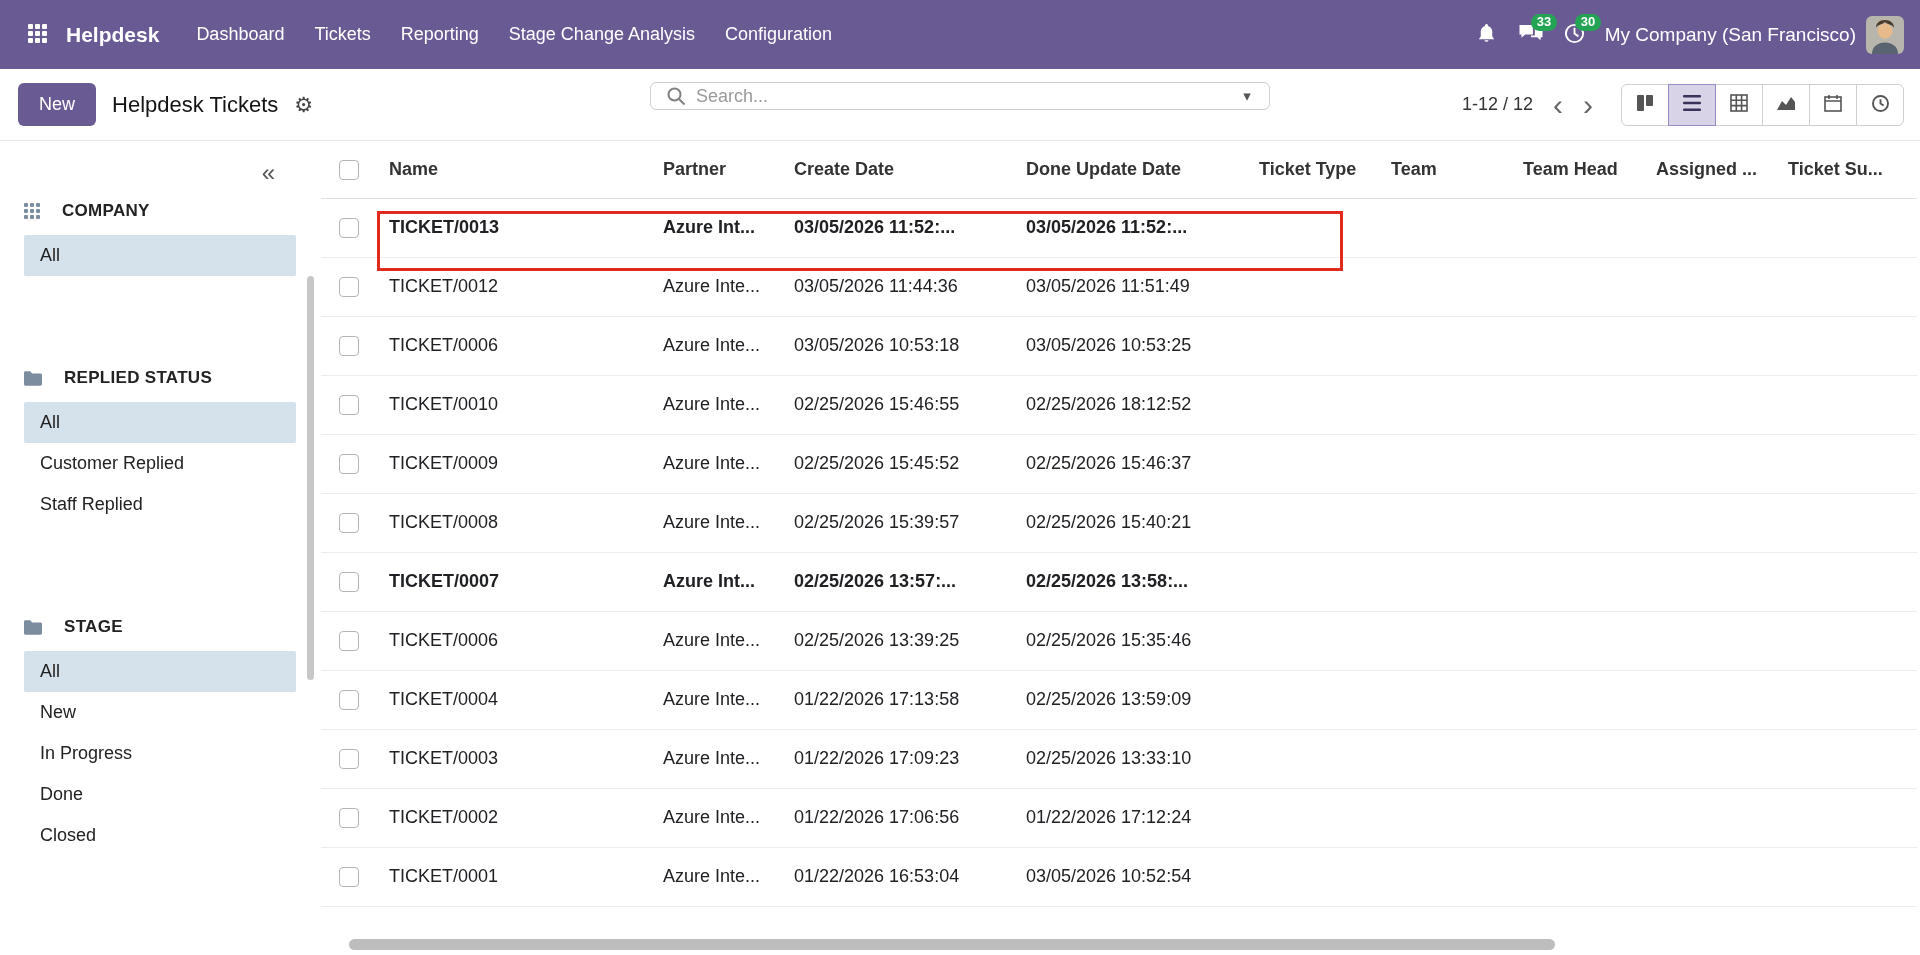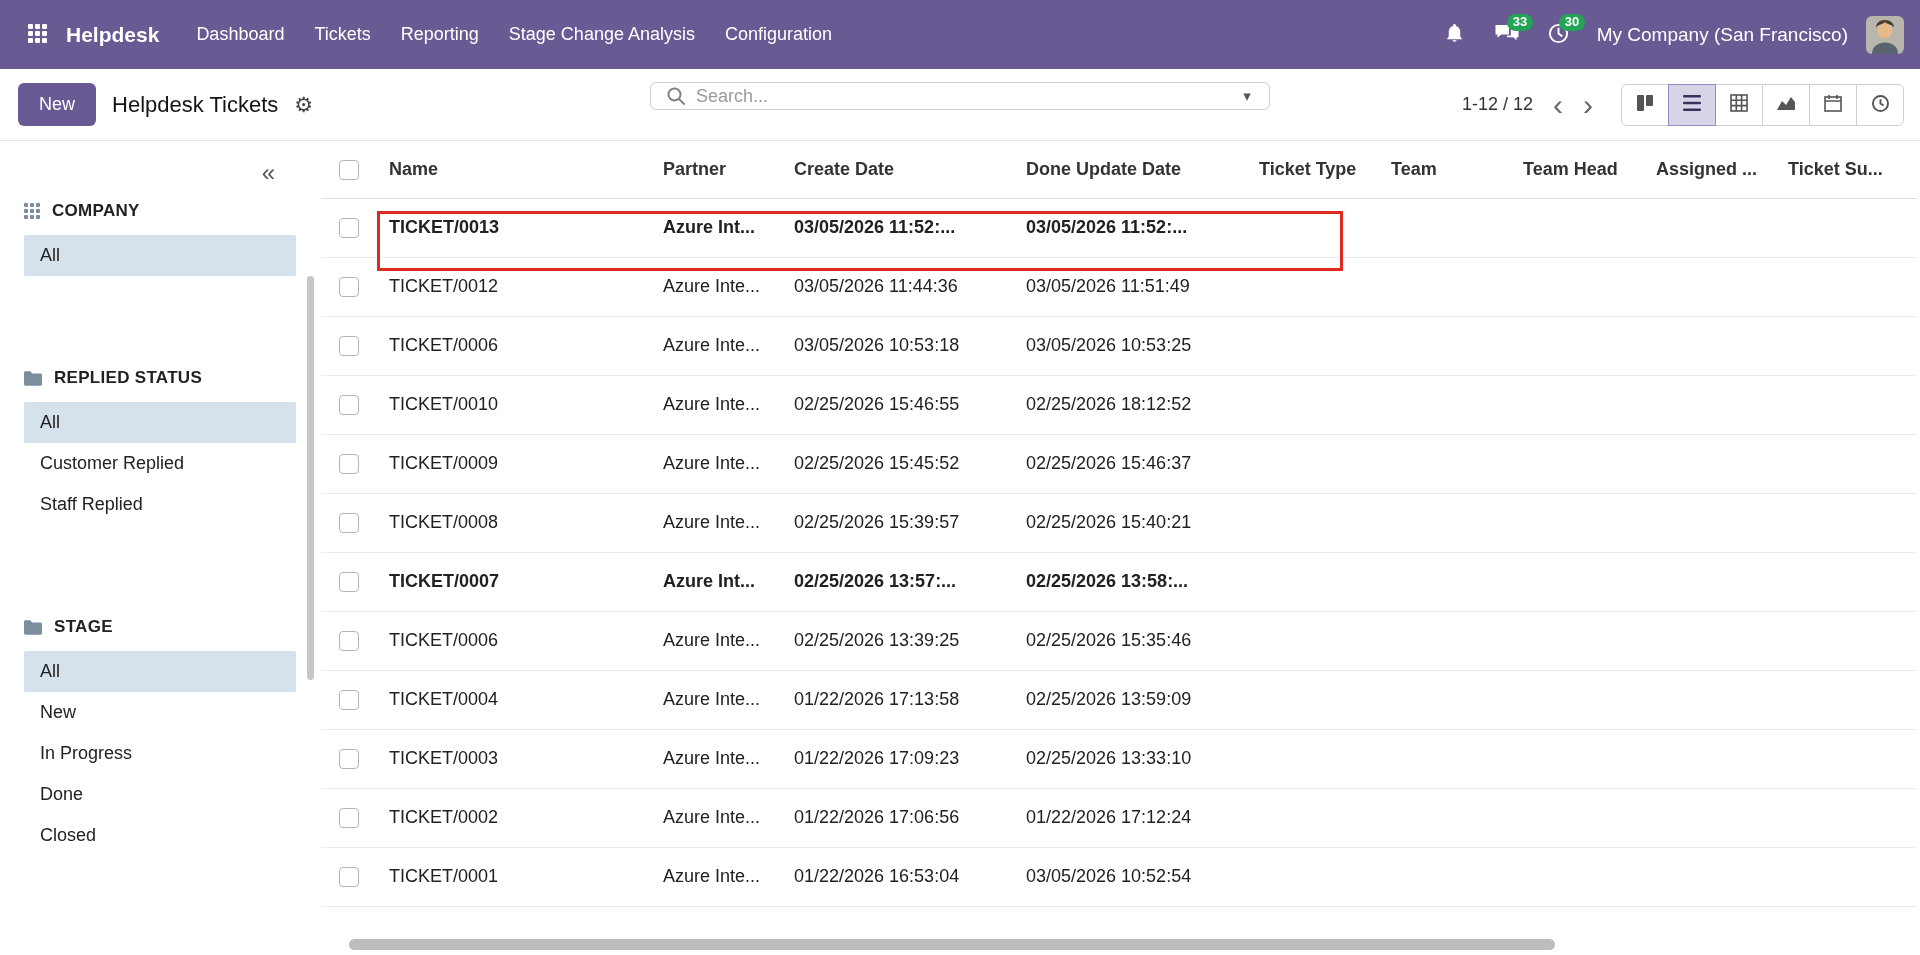--- a/index.html
+++ b/index.html
@@ -14,21 +14,21 @@
   
   .navbar{ height:69px; background:var(--brand); color:#fff; display:flex;
     align-items:center; justify-content:space-between; padding:12px 16px; }
   .nav-left{ display:flex; align-items:center; }
   .apps-btn{ width:42px; height:42px; border:none; background:transparent; display:flex;
     align-items:center; justify-content:center; cursor:pointer; }
   .app-name{ font-size:21px; font-weight:700; color:#fff; margin:0 22px 0 8px; }
   .top-menu{ display:flex; align-items:center; }
   .menu-item{ border:none; background:transparent; color:#fff; font-size:18px;
     padding:10px 15px; cursor:pointer; white-space:nowrap; }
-  .nav-right{ display:flex; align-items:center; gap:8px; }
+  .nav-right{ display:flex; align-items:center; gap:0; }
   .icon-btn{ position:relative; width:44px; height:44px; border:none; background:transparent;
     display:flex; align-items:center; justify-content:center; cursor:pointer; }
   .nbadge{ position:absolute; top:1px; right:-4px; background:var(--badge); color:#fff;
     font-size:13px; font-weight:700; border-radius:10px; padding:1.5px 5.5px; line-height:1.15; }
   .company-name{ font-size:19px; color:#fff; margin:0 10px 0 8px; white-space:nowrap; }
   .avatar{ width:38px; height:38px; border-radius:6px; overflow:hidden; border:none;
     padding:0; background:transparent; cursor:pointer; }
 
   
   .control-panel{ position:relative; height:72px; background:#fff; display:flex;
@@ -63,21 +63,21 @@
     color:#3c3159; z-index:1; }
 
   
   .content{ display:flex; height:814px; }
 
   .sidebar{ position:relative; width:321px; flex:0 0 321px; padding:14px 0 0 24px; overflow:hidden; }
   .collapse-btn{ position:absolute; top:20px; right:46px; border:none; background:transparent;
     font-size:24px; color:#555; cursor:pointer; line-height:1; }
   .sections{ margin-top:46px; }
   .section{ margin-bottom:92px; }
-  .section-header{ display:flex; align-items:center; gap:12px; font-size:17px; font-weight:700;
+  .section-header{ display:flex; align-items:center; gap:22px; font-size:17px; font-weight:700;
     color:#222; letter-spacing:.3px; margin-bottom:14px; }
   .sec-icon{ display:flex; }
   .side-item{ display:block; width:272px; text-align:left; border:none; background:transparent;
     font-size:18px; color:#222; padding:10px 10px 10px 16px; border-radius:2px; cursor:pointer;
     white-space:nowrap; overflow:hidden; font-family:inherit; }
   .side-item.selected{ background:var(--selected); }
   .sidebar-scrollbar{ position:absolute; right:7px; top:135px; width:7px; height:404px;
     background:#c7c7c7; border-radius:4px; cursor:pointer; }
 
   .list-area{ position:relative; flex:1; overflow:hidden; }

